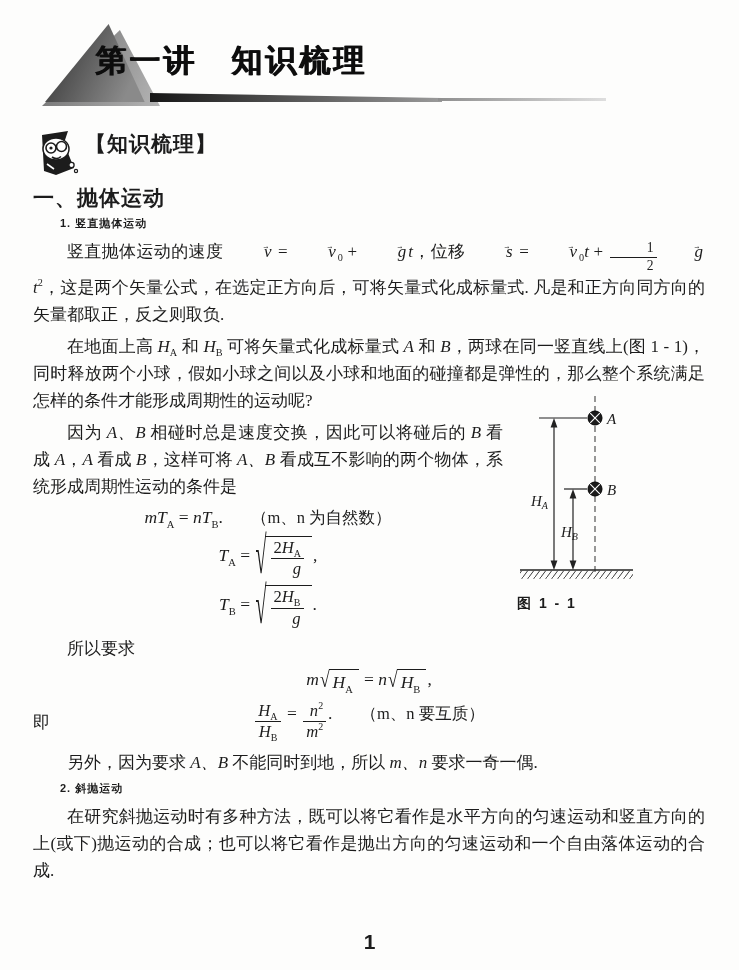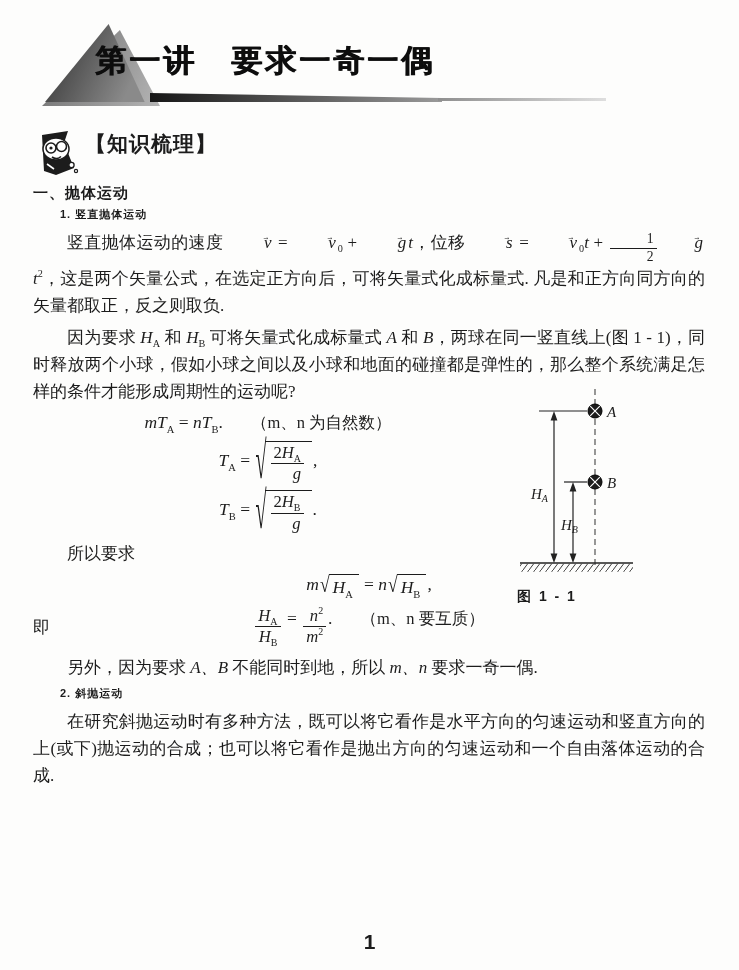--- a/index.html
+++ b/index.html
@@ -26,21 +26,21 @@
     clip-path:polygon(0 0,100% 55%,100% 100%,0 100%);}
   .swoosh-ext{position:absolute;left:438px;top:74px;width:168px;height:3px;
     background:linear-gradient(to right,#8f8f8f,#dedede);}
   
   .knowledge{position:absolute;top:130px;left:35px;display:flex;align-items:flex-start;}
   .klabel{font-family:"Liberation Sans","DejaVu Sans",sans-serif;
     font-weight:bold;font-size:21px;margin-left:4px;letter-spacing:1px;}
   
   .content{position:absolute;top:184px;left:33px;width:672px;}
   .sec-title{font-family:"Liberation Sans","DejaVu Sans",sans-serif;
-    font-weight:bold;font-size:15px;margin:0 0 4px 0;letter-spacing:1px;}
+    font-weight:bold;font-size:21px;margin:0 0 4px 0;letter-spacing:1px;}
   .sub-title{font-family:"Liberation Sans","DejaVu Sans",sans-serif;
     font-weight:bold;font-size:11px;margin:4px 0 7px 0;padding-left:27px;letter-spacing:1px;}
   .body{font-size:17px;line-height:27px;text-align:justify;margin:0 0 5px 0;text-indent:2em;}
   .it{font-style:italic;}
   sub{font-size:0.6em;line-height:0;}
   sup{font-size:0.6em;line-height:0;}
   
   .vec{font-style:italic;display:inline-block;position:relative;margin:0 2px;}
   .vec::before{content:"→";position:absolute;top:-0.52em;left:55%;
     transform:translateX(-50%) scaleX(0.75);font-size:0.55em;font-style:normal;}
@@ -78,21 +78,21 @@
     font-weight:bold;font-size:21px;}
 </style>
 </head>
 <body>
 
 <div class="page">
 
   <div class="banner">
     <div class="tri-back"></div>
     <div class="tri-main"></div>
-    <div class="banner-title">第一讲　要求一奇一偶</div>
+    <div class="banner-title">第一讲　知识梳理</div>
     <div class="swoosh"></div>
     <div class="swoosh-ext"></div>
   </div>
 
   <div class="knowledge">
     <svg width="46" height="47" viewBox="0 0 46 47">
       <path d="M7,5 L33,1 L29,13 L39,38 L21,45 L9,41 Z" fill="#1c1c1c"></path>
       <ellipse cx="21" cy="19" rx="13" ry="11" fill="#ffffff" stroke="#1c1c1c" stroke-width="1.5"></ellipse>
       <circle cx="16" cy="18" r="5" fill="#ffffff" stroke="#1c1c1c" stroke-width="1.6"></circle>
       <circle cx="26.5" cy="16.5" r="5" fill="#ffffff" stroke="#1c1c1c" stroke-width="1.6"></circle>
@@ -105,21 +105,21 @@
     <span class="klabel">【知识梳理】</span>
   </div>
 
   <div class="content">
 
     <div class="sec-title">一、抛体运动</div>
     <div class="sub-title">1. 竖直抛体运动</div>
 
     <p class="body"><span>竖直抛体运动的速度 </span><span class="vec">v</span><span> = </span><span class="vec">v</span><sub>0</sub><span> + </span><span class="vec">g</span><span class="it">t</span><span>，位移 </span><span class="vec">s</span><span> = </span><span class="vec">v</span><sub>0</sub><span class="it">t</span><span> + </span><span class="frac"><span class="fn">1</span><span class="fd">2</span></span><span class="vec">g</span><span class="it">t</span><sup>2</sup><span>，这是两个矢量公式，在选定正方向后，可将矢量式化成标量式. 凡是和正方向同方向的矢量都取正，反之则取负.</span></p>
 
-    <p class="body"><span>因为要求 </span><span class="it">H</span><sub>A</sub><span> 和 </span><span class="it">H</span><sub>B</sub><span> 可将矢量式化成标量式 </span><span class="it">A</span><span> 和 </span><span class="it">B</span><span>，两球在同一竖直线上(图 1 - 1)，同时释放两个小球，假如小球之间以及小球和地面的碰撞都是弹性的，那么整个系统满足怎样的条件才能形成周期性的运动呢?</span></p>
+    <p class="body"><span>在地面上高 </span><span class="it">H</span><sub>A</sub><span> 和 </span><span class="it">H</span><sub>B</sub><span> 可将矢量式化成标量式 </span><span class="it">A</span><span> 和 </span><span class="it">B</span><span>，两球在同一竖直线上(图 1 - 1)，同时释放两个小球，假如小球之间以及小球和地面的碰撞都是弹性的，那么整个系统满足怎样的条件才能形成周期性的运动呢?</span></p>
 
     <div class="with-figure">
 
       <div class="figure">
         <svg width="200" height="192" viewBox="0 0 200 192">
           <defs>
             <pattern id="hatch" patternUnits="userSpaceOnUse" width="6" height="8">
               <line x1="6" y1="0" x2="0" y2="8" stroke="#3a3a3a" stroke-width="1"></line>
             </pattern>
           </defs>
@@ -149,20 +149,21 @@
           <text class="figtext" x="90" y="31"><tspan>A</tspan></text>
           <text class="figtext" x="90" y="102"><tspan>B</tspan></text>
           <text class="figtext" x="14" y="113"><tspan>H</tspan><tspan class="figsub" dy="3">A</tspan></text>
           <text class="figtext" x="44" y="144"><tspan>H</tspan><tspan class="figsub" dy="3">B</tspan></text>
           <rect x="3" y="177.8" width="113" height="8" fill="url(#hatch)"></rect>
           <line x1="3" y1="177" x2="116" y2="177" stroke="#222222" stroke-width="1.5"></line>
         </svg>
         <div class="fig-caption">图 1 - 1</div>
       </div>
 
+      <p class="body wrap-left"><span>因为 </span><span class="it">A、B</span><span> 相碰时总是速度交换，因此可以将碰后的 </span><span class="it">B</span><span> 看成 </span><span class="it">A</span><span>，</span><span class="it">A</span><span> 看成 </span><span class="it">B</span><span>，这样可将 </span><span class="it">A、B</span><span> 看成互不影响的两个物体，系统形成周期性运动的条件是</span></p>
 
       <div class="eq wrap-left"><span class="it">m</span><span class="it">T</span><sub>A</sub><span> = </span><span class="it">n</span><span class="it">T</span><sub>B</sub><span>.</span><span class="eq-note">（m、n 为自然数）</span></div>
 
 
       <div class="eq wrap-left"><span class="it">T</span><sub>A</sub><span> = </span><span class="sqrt"><span class="rsign tall">√</span><span class="radicand"><span class="frac"><span class="fn"><span>2</span><span class="it">H</span><sub>A</sub></span><span class="fd it">g</span></span></span></span><span>,</span></div>
 
       <div class="eq wrap-left"><span class="it">T</span><sub>B</sub><span> = </span><span class="sqrt"><span class="rsign tall">√</span><span class="radicand"><span class="frac"><span class="fn"><span>2</span><span class="it">H</span><sub>B</sub></span><span class="fd it">g</span></span></span></span><span>.</span></div>
 
     </div>
 

